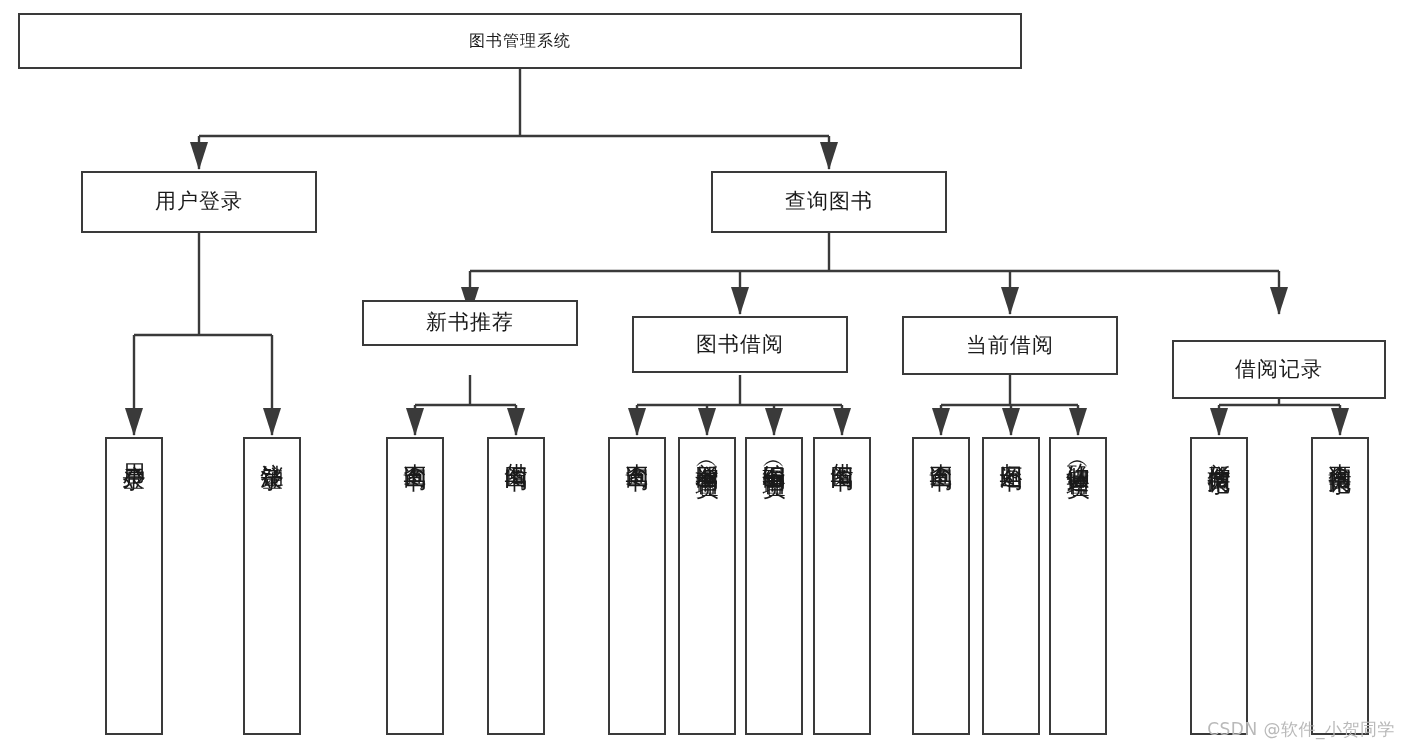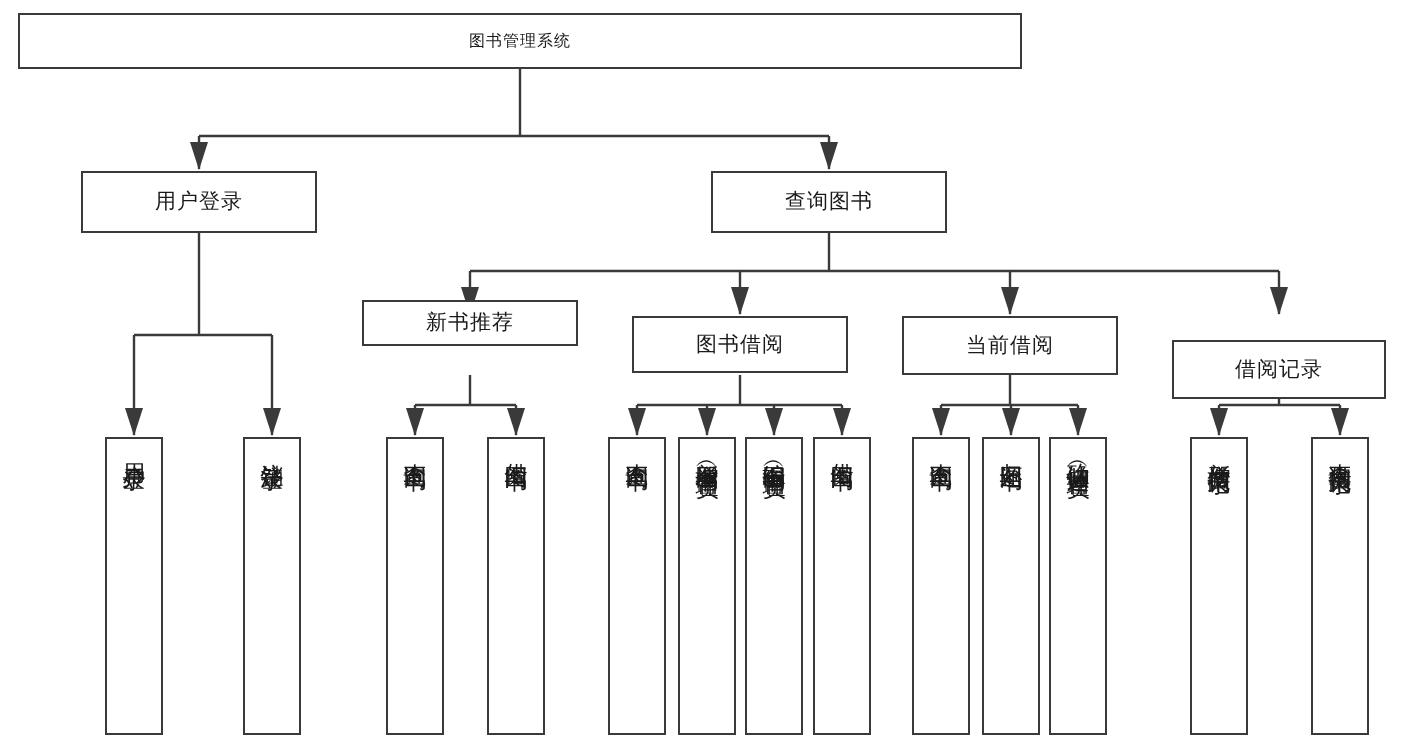--- a/index.html
+++ b/index.html
@@ -195,13 +195,14 @@
       <div class="node v" style="left: 1049px; top: 437px; width: 58px; height: 298px;">
         <span class="label">确认归还（管理员）</span>
       </div>
       <div class="node v" style="left: 1190px; top: 437px; width: 58px; height: 298px;">
         <span class="label">新增借阅记录</span>
       </div>
       <div class="node v" style="left: 1311px; top: 437px; width: 58px; height: 298px;">
         <span class="label">查询借阅记录</span>
       </div>
     </div>
+  <div id="watermark">CSDN @软件_小贺同学</div>
 </div>
 
 </body></html>

